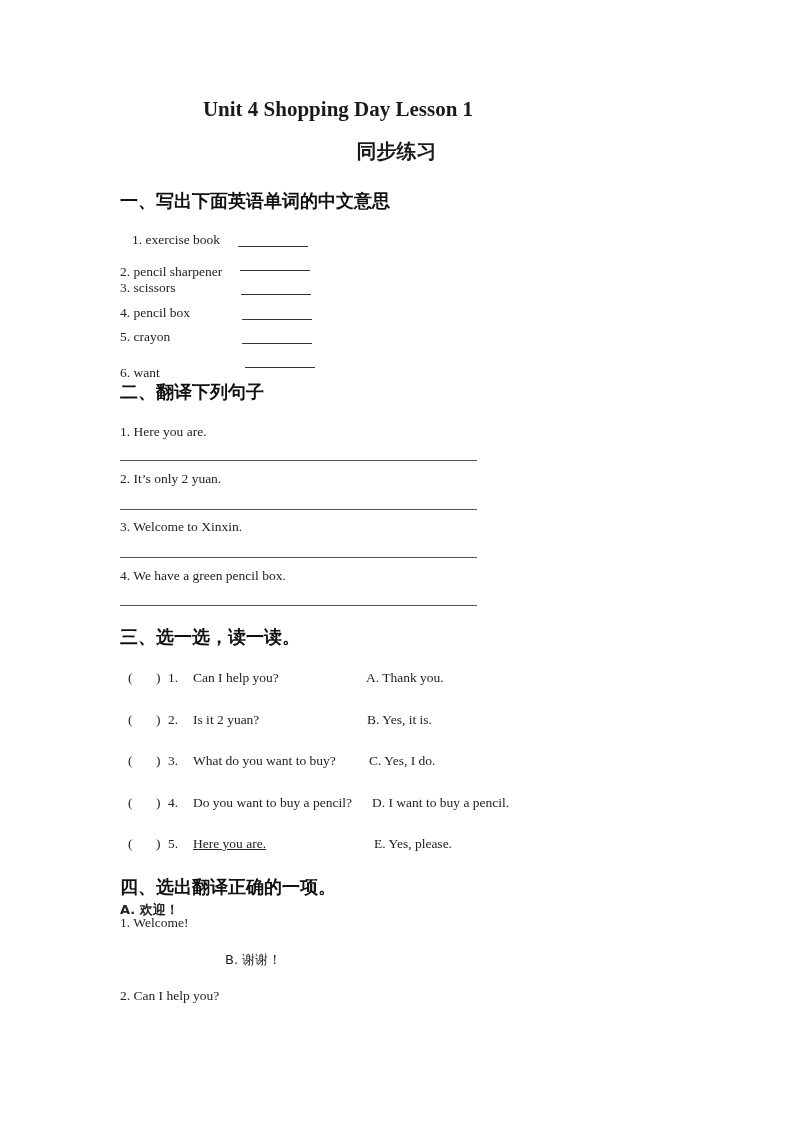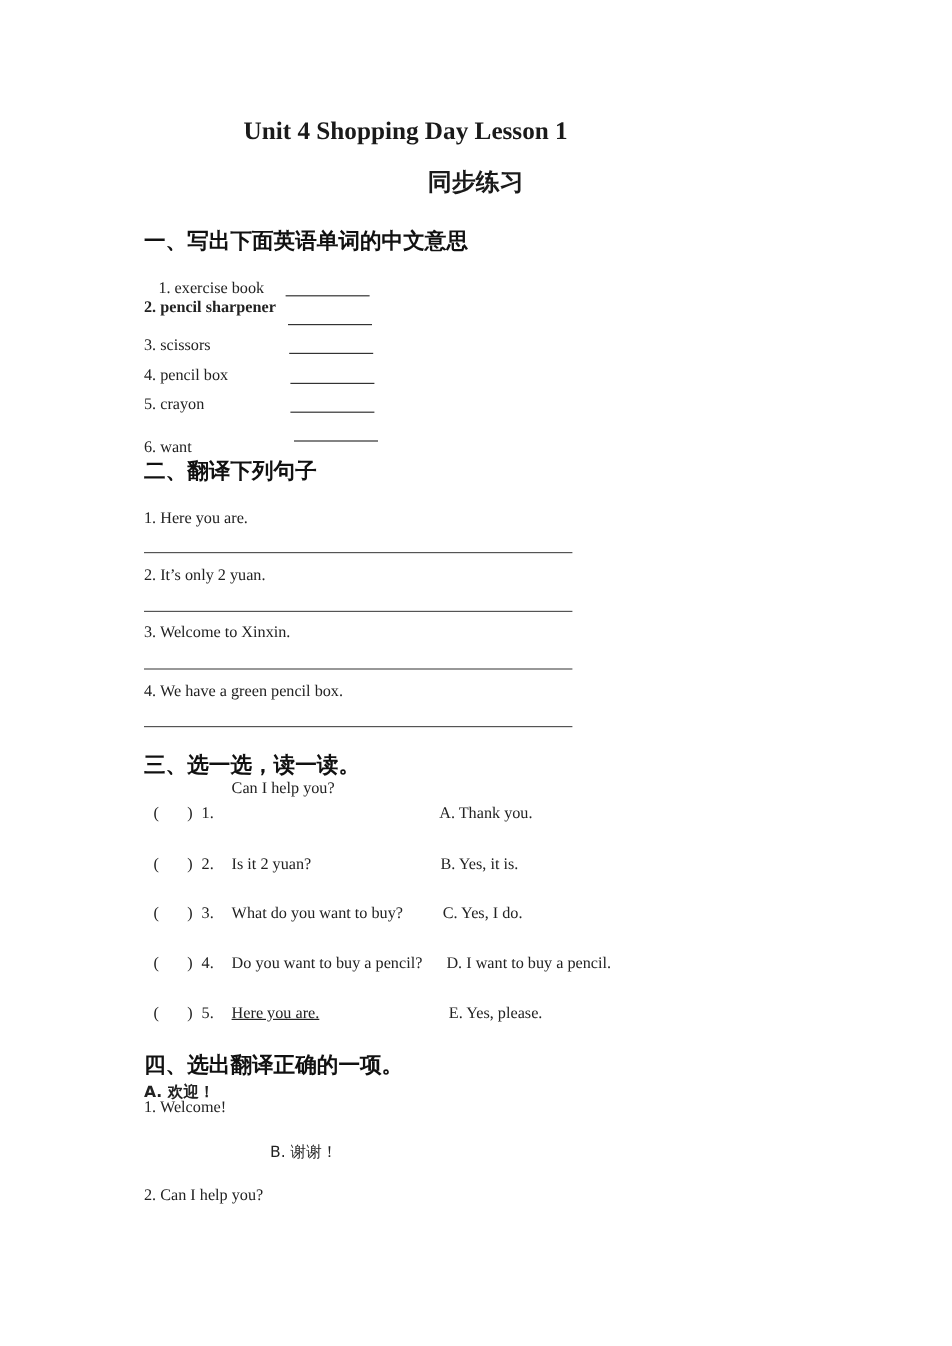--- a/index.html
+++ b/index.html
@@ -29,21 +29,21 @@
 <body>
 
 <div class="abs title">Unit 4 Shopping Day Lesson 1</div>
 <div class="abs subtitle">同步练习</div>
 
 <div class="abs section" style="top:189px;">一、写出下面英语单词的中文意思</div>
 
 <div class="abs item" style="left:120px; top:232px;margin-left:12px;">1. exercise book</div>
 <div class="abs blank" style="left:238px; top:246px; width:70px;"></div>
 
-<div class="abs item" style="left:120px; top:248px;font-weight:bold;">2. pencil sharpener</div>
+<div class="abs item" style="left:120px; top:264px;">2. pencil sharpener</div>
 <div class="abs blank" style="left:240px; top:270px; width:70px;"></div>
 
 <div class="abs item" style="left:120px; top:280px;">3. scissors</div>
 <div class="abs blank" style="left:241px; top:294px; width:70px;"></div>
 
 <div class="abs item" style="left:120px; top:305px;">4. pencil box</div>
 <div class="abs blank" style="left:242px; top:319px; width:70px;"></div>
 
 <div class="abs item" style="left:120px; top:329px;">5. crayon</div>
 <div class="abs blank" style="left:242px; top:343px; width:70px;"></div>
@@ -64,21 +64,21 @@
 
 <div class="abs item" style="left:120px; top:568px;">4. We have a green pencil box.</div>
 <div class="abs line" style="top:605px;"></div>
 
 <div class="abs section" style="top:625px;">三、选一选，读一读。</div>
 
 <div>
   <span class="abs item" style="left:128px; top:670px;">(</span>
   <span class="abs item" style="left:156px; top:670px;">)</span>
   <span class="abs item" style="left:168px; top:670px;">1.</span>
-  <span class="abs item" style="left:193px; top:649px;">Can I help you?</span>
+  <span class="abs item" style="left:193px; top:670px;">Can I help you?</span>
   <span class="abs item" style="left:366px; top:670px;">A. Thank you.</span>
 </div>
 <div>
   <span class="abs item" style="left:128px; top:712px;">(</span>
   <span class="abs item" style="left:156px; top:712px;">)</span>
   <span class="abs item" style="left:168px; top:712px;">2.</span>
   <span class="abs item" style="left:193px; top:712px;">Is it 2 yuan?</span>
   <span class="abs item" style="left:367px; top:712px;">B. Yes, it is.</span>
 </div>
 <div>

